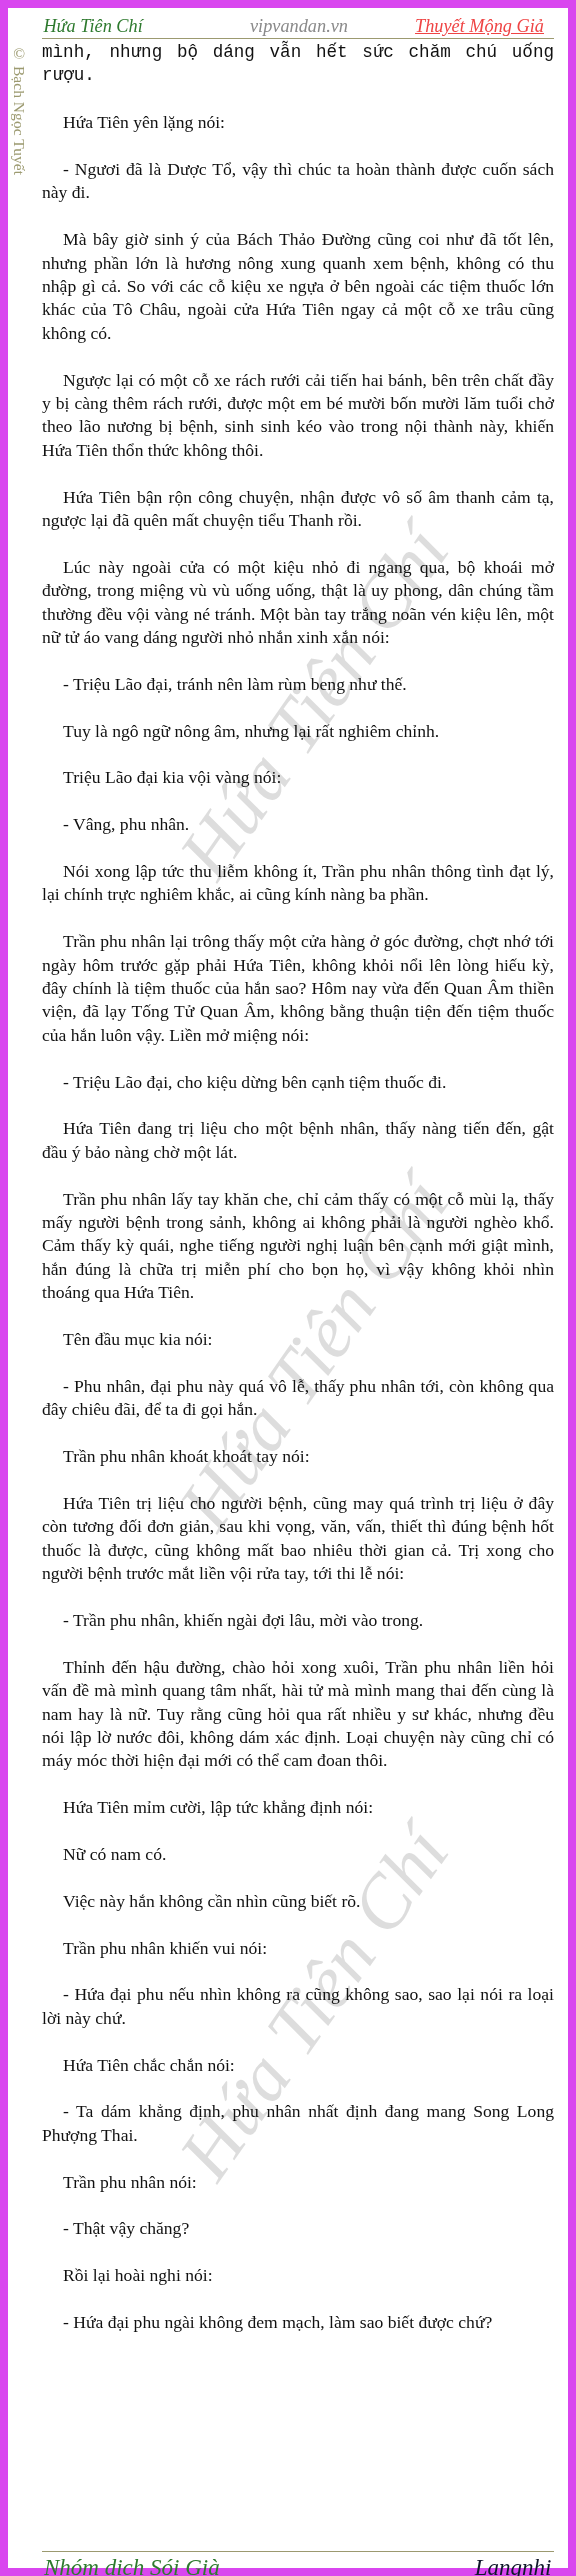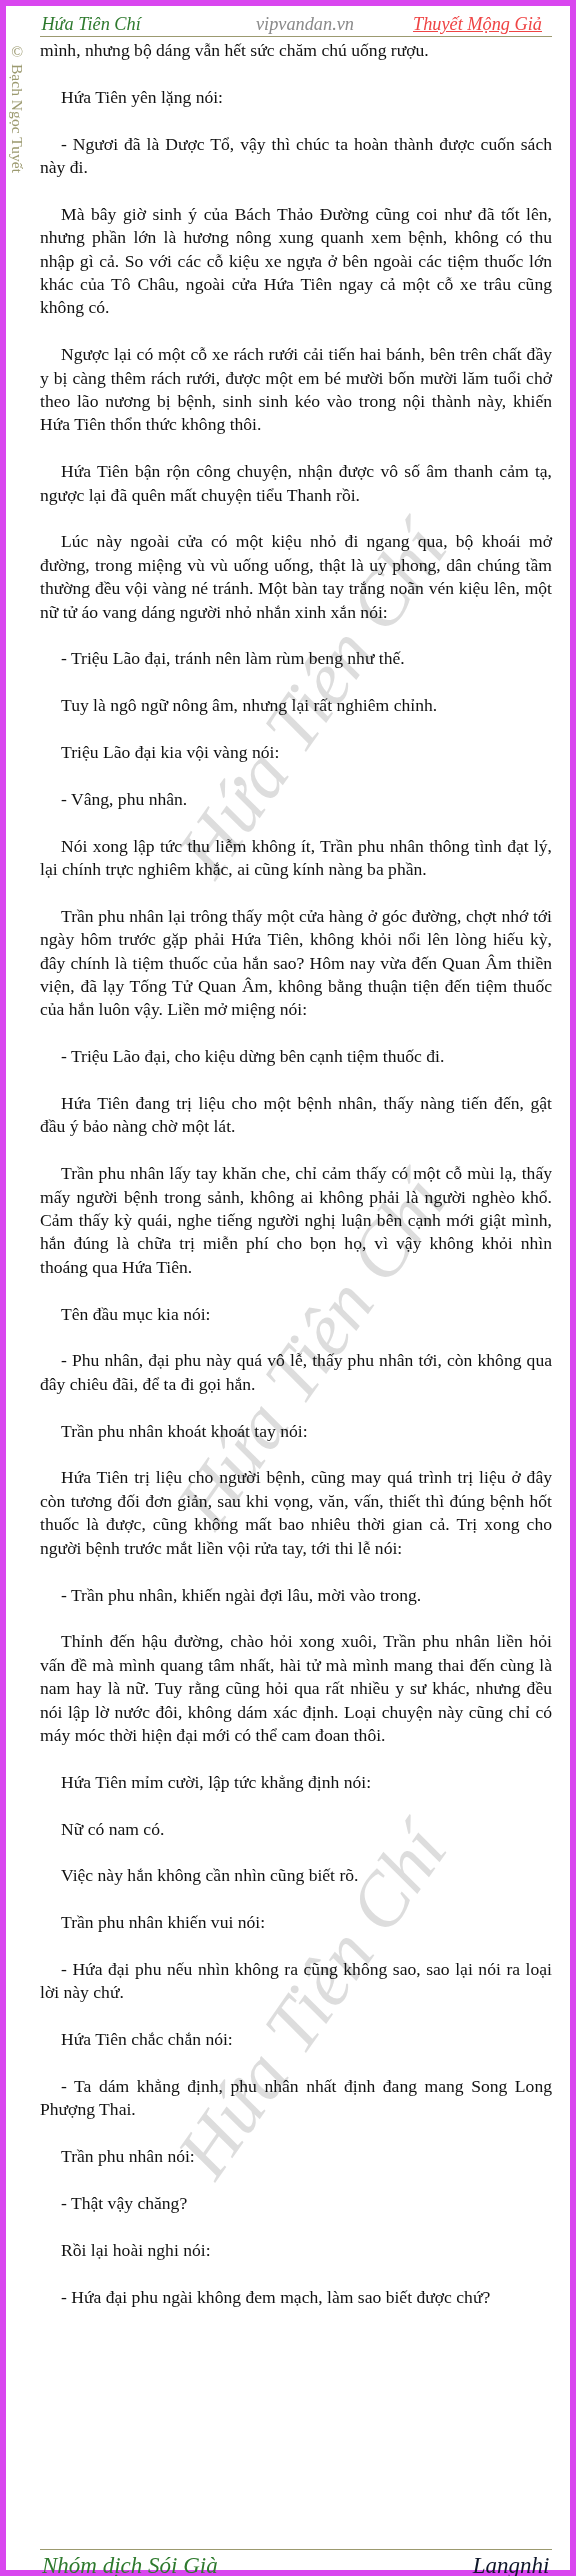--- a/index.html
+++ b/index.html
@@ -1,41 +1,41 @@
 <!DOCTYPE html>
 <html style="font-size:11px"><head>
 <meta charset="utf-8">
 <style>
   html, body { margin: 0; padding: 0; }
   body { width: 576px; height: 2576px; background: #ffffff; position: relative; overflow: hidden; }
   .page {
     position: absolute; left: 0; top: 0; width: 576px; height: 2576px;
-    box-sizing: border-box; border: 6px solid #d946ef; background: #fff; padding-left: 14px;
+    box-sizing: border-box; border: 8px solid #d946ef; background: #fff; padding-left: 14px;
   }
   .header {
     position: absolute; left: 34px; top: 5.4px; width: 512px; height: 24.4px;
     border-bottom: 1.4px solid #9c9a70;
     font-family: "Liberation Serif", serif; font-style: italic; font-size: 18.3px;
   }
   .header span { position: absolute; top: 2.7px; white-space: nowrap; }
   .h-left { left: 1.4px; color: #2e7a2e; }
-  .h-center { left: 216px; color: #8a8a8a; }
+  .h-center { left: 208px; color: #8a8a8a; }
   .h-right { right: 10px; color: #ef4444; text-decoration: underline; }
   .side {
     position: absolute; left: 2px; top: 37px; width: 17.6px; height: 176px;
     writing-mode: vertical-rl; font-family: "Liberation Serif", serif;
     font-size: 15.6px; color: #9c9a70; line-height: 17.6px; white-space: nowrap;
   }
   .content {
     position: absolute; left: 34px; top: 33px; width: 512px;
     font-family: "Liberation Serif", serif; font-size: 17.6px; line-height: 23.4px;
     color: #111; text-align: justify;
   }
   .content p { margin: 0 0 23.4px 0; text-indent: 21px; }
-  .content p.cont { text-indent: 0; }
+  .content p.cont { text-indent: 0; font-family: Liberation Mono, monospace; }
   .watermark {
     position: absolute; font-family: "Liberation Serif", serif; font-style: italic;
     font-size: 75px; color: rgba(150,150,150,0.32); transform: rotate(-55deg);
     white-space: nowrap; pointer-events: none; transform-origin: center center;
   }
   .footer {
     position: absolute; left: 34px; top: 2543px; width: 512px; height: 27px;
     border-top: 1.4px solid #9c9a70;
     font-family: "Liberation Serif", serif; font-style: italic; font-size: 23px;
   }

